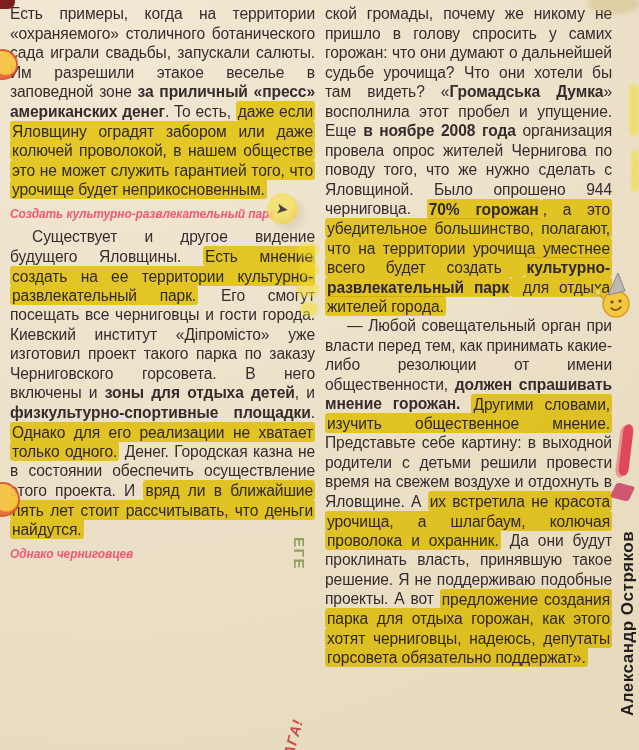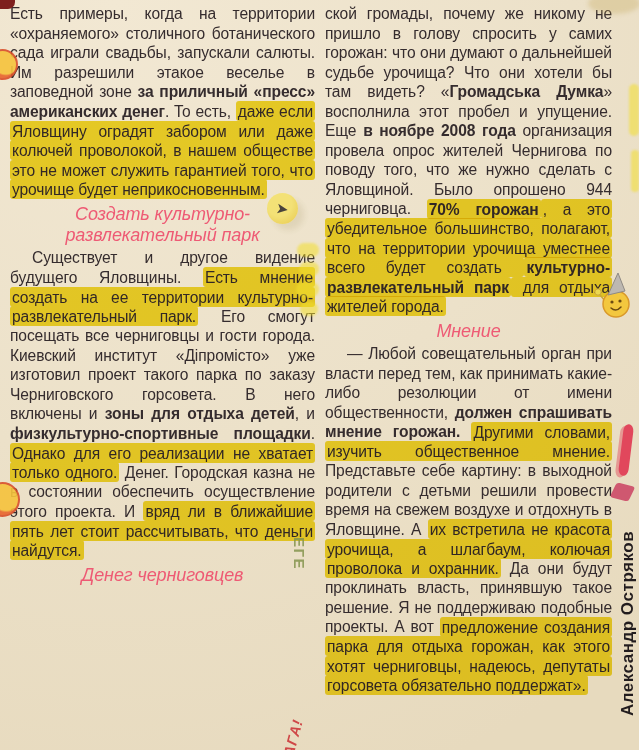--- a/index.html
+++ b/index.html
@@ -17,24 +17,24 @@
     font-size:15.6px;line-height:19.5px;
     text-align:justify;
     letter-spacing:-0.1px;
   }
   .col-left{left:10px;width:305px;height:746px;}
   .col-right{left:325px;width:287px;height:746px;}
   .para{text-align:justify;}
   .para.indent{text-indent:22px;}
   .heading{
     color:var(--red-heading,#ee5a74);
-    font-weight:400;font-style:italic;
-    font-size:18px;line-height:21px;
+    font-weight:700;font-style:italic;
+    font-size:12px;line-height:21px;
     margin:5px 0 2px;
-    text-align:center;text-indent:0;
+    text-align:left;text-indent:0;
   }
   .b{font-weight:700;}
   .i{font-style:italic;}
   .hl{
     background-color:var(--hl,#f3de2d);
     mix-blend-mode:multiply;
     padding:1.5px 2px;
     border-radius:3px;
     -webkit-box-decoration-break:clone;
     box-decoration-break:clone;
@@ -119,25 +119,24 @@
 </style>
 </head>
 <body>
 
 <div class="page">
 
   <div class="col col-left">
       <div class="para"><span>Есть примеры, когда на территории «охраняемого» столичного ботанического сада играли свадьбы, запускали салюты. Им разрешили этакое веселье в заповедной зоне </span><span class="b">за приличный «пресс» американских денег</span><span>. То есть, </span><span class="hl">даже если Яловщину оградят забором или даже колючей проволокой, в нашем обществе это не может служить гарантией того, что урочище будет неприкосновенным.</span></div>
       <div class="heading">Создать культурно-развлекательный парк</div>
       <div class="para indent"><span>Существует и другое видение будущего Яловщины. </span><span class="hl">Есть мнение создать на ее территории культурно-развлекательный парк.</span><span> Его смогут посещать все черниговцы и гости города. Киевский институт «Діпромісто» уже изготовил проект такого парка по заказу Черниговского горсовета. В него включены и </span><span class="b">зоны для отдыха детей</span><span>, и </span><span class="b">физкультурно-спортивные площадки</span><span>. </span><span class="hl">Однако для его реализации не хватает только одного.</span><span> Денег. Городская казна не в состоянии обеспечить осуществление этого проекта. И </span><span class="hl">вряд ли в ближайшие пять лет стоит рассчитывать, что деньги найдутся.</span></div>
-      <div class="heading">Денег черниговцев</div>
+      <div class="heading">Однако черниговцев</div>
     </div>
   <div class="col col-right">
       <div class="para"><span>ской громады, почему же никому не пришло в голову спросить у самих горожан: что они думают о дальнейшей судьбе урочища? Что они хотели бы там видеть? «</span><span class="b">Громадська Думка</span><span>» восполнила этот пробел и упущение. Еще </span><span class="b">в ноябре 2008 года</span><span> организация провела опрос жителей Чернигова по поводу того, что же нужно сделать с Яловщиной. Было опрошено 944 черниговца. </span><span class="b hl">70% горожан</span><span class="hl">, а это убедительное большинство, полагают, что на территории урочища уместнее всего будет создать </span><span class="b hl">культурно-развлекательный парк</span><span class="hl"> для отдыха жителей города.</span></div>
-      <div class="heading">Мнение</div>
       <div class="para indent"><span>— Любой совещательный орган при власти перед тем, как принимать какие-либо резолюции от имени общественности, </span><span class="b">должен спрашивать мнение горожан.</span><span> </span><span class="hl">Другими словами, изучить общественное мнение.</span><span> Представьте себе картину: в выходной родители с детьми решили провести время на свежем воздухе и отдохнуть в Яловщине. А </span><span class="hl">их встретила не красота урочища, а шлагбаум, колючая проволока и охранник.</span><span> Да они будут проклинать власть, принявшую такое решение. Я не поддерживаю подобные проекты. А вот </span><span class="hl">предложение создания парка для отдыха горожан, как этого хотят черниговцы, надеюсь, депутаты горсовета обязательно поддержат».</span></div>
     </div>
 
   <div class="author-vertical">Александр Остряков</div>
 
   <div class="note-ege">ЕГЕ</div>
   <div class="note-aga">АГА!</div>
 
   <div class="exclaim">
     <div class="ex-stroke"></div>

